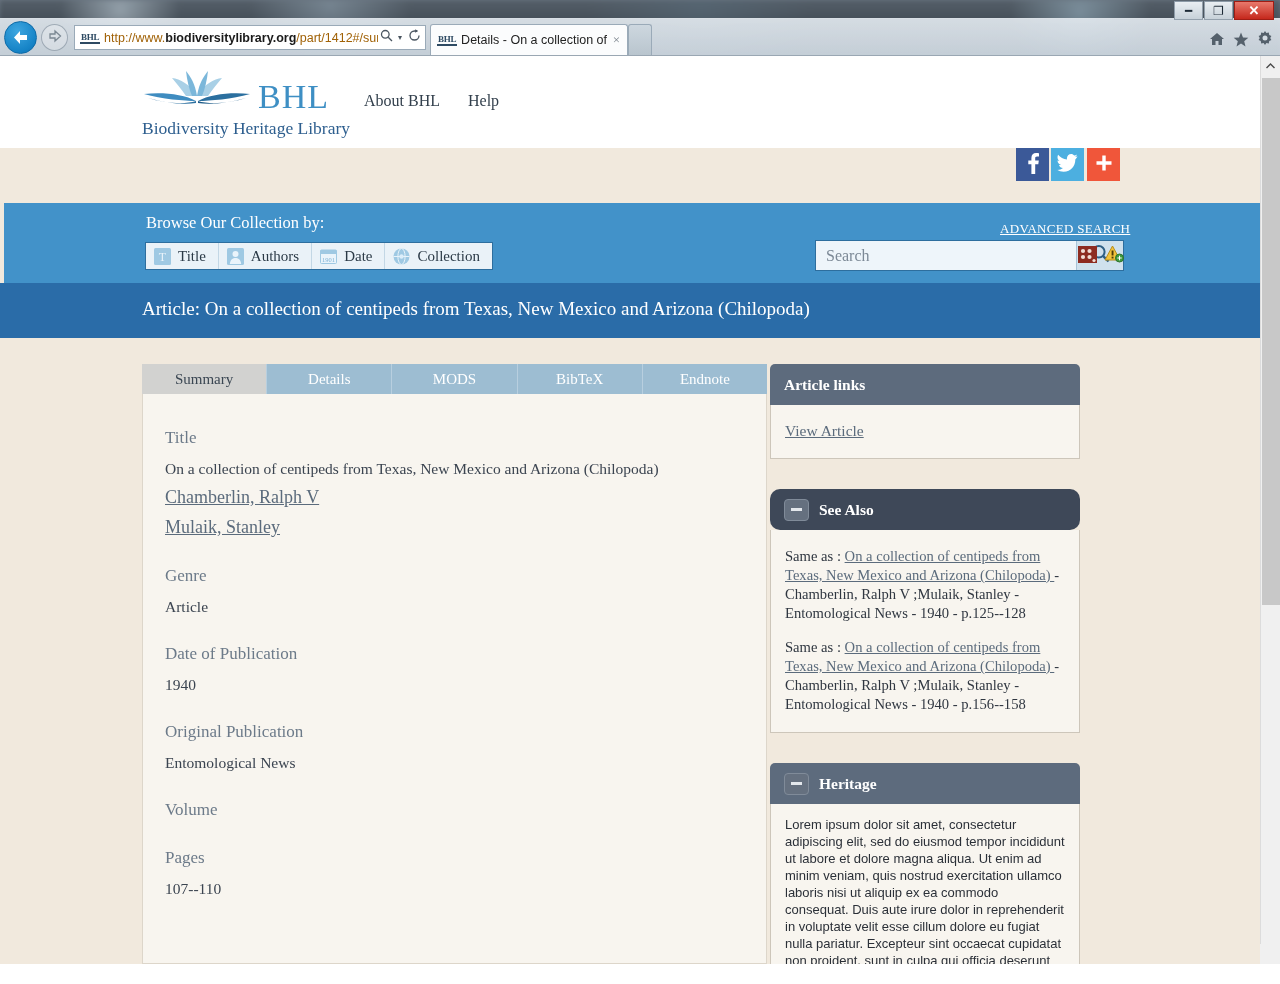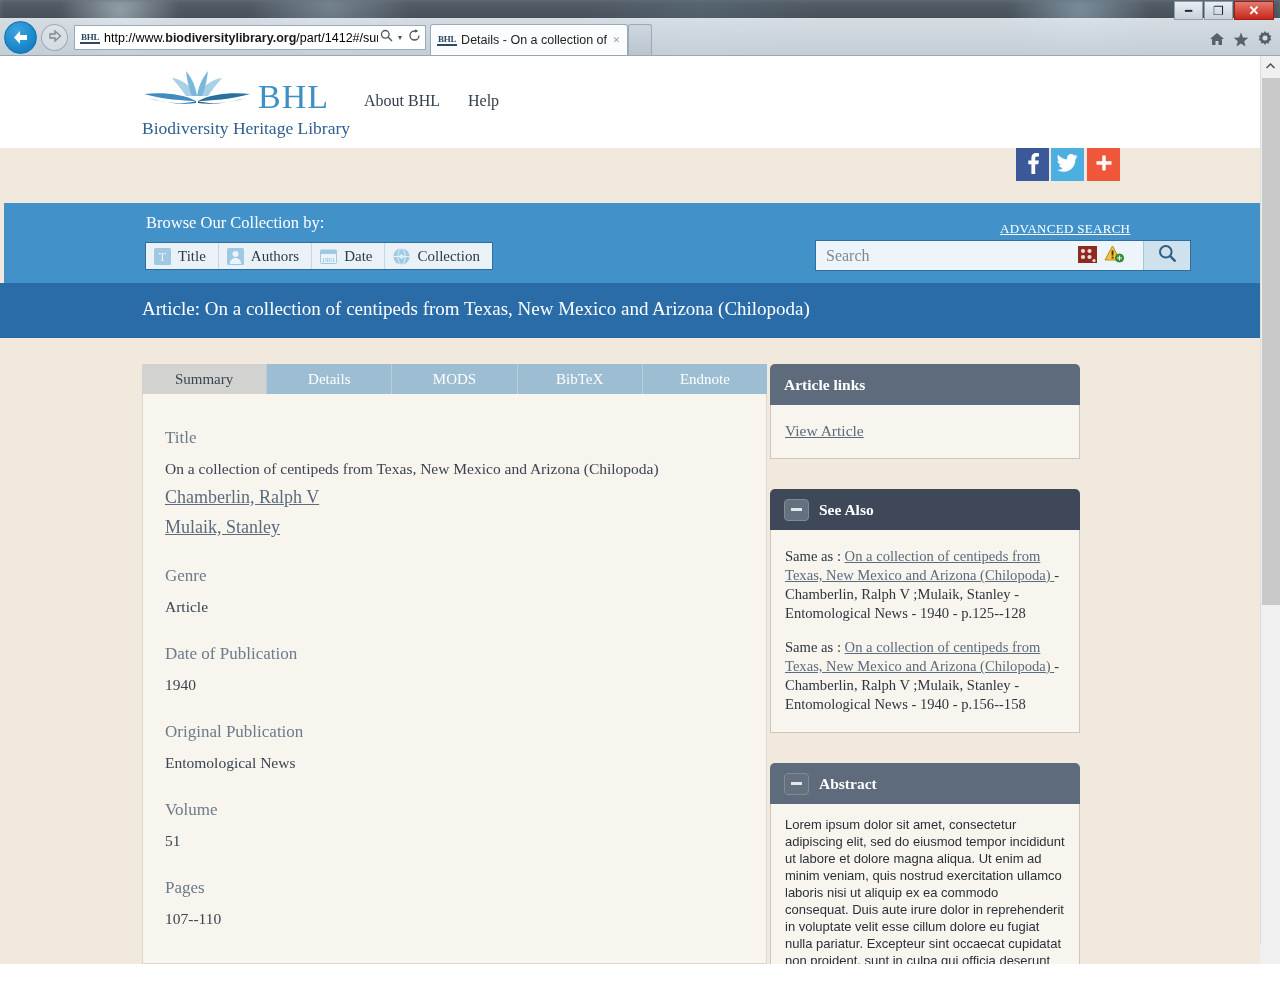--- a/index.html
+++ b/index.html
@@ -63,21 +63,21 @@
     font-family: "Liberation Serif", serif;
     font-size: 9px; font-weight: bold; color: #2e4a63;
     border-bottom: 2px solid #2e4a63;
     line-height: 10px; padding: 0 1px; margin: 0 4px 0 2px;
     letter-spacing: -.3px;
   }
   #url-text {
     flex: 1; font-family: "Liberation Sans", sans-serif;
     font-size: 12.5px; color: #333; white-space: nowrap; overflow: hidden;
   }
-  #url-text .dim { color: #000000; }
+  #url-text .dim { color: #a16207; }
   #url-text .strong { color: #1a1a1a; font-weight: bold; }
   .addr-icon { width: 16px; text-align: center; color: #4a5560; font-size: 13px; cursor: pointer; }
   .addr-caret { width: 12px; text-align: center; color: #4a5560; font-size: 8px; cursor: pointer; }
 
   #browser-tab {
     position: absolute; left: 430px; top: 24px; width: 198px; height: 31px;
     background: #fbfcfd; border: 1px solid #9aaab8; border-bottom: none;
     border-radius: 3px 3px 0 0;
     display: flex; align-items: center; padding: 0 4px;
     cursor: pointer;
@@ -178,21 +178,21 @@
     font-family: "Liberation Serif", serif; font-size: 15px; color: #2b3a47;
   }
   .bicon { width: 19px; height: 19px; position: relative; }
 
   #adv-search {
     position: absolute; left: 996px; top: 18px;
     font-family: "Liberation Serif", serif; font-size: 13px; color: #ffffff;
     text-decoration: underline; letter-spacing: .3px; cursor: pointer;
   }
   #search-wrap {
-    position: absolute; left: 811px; top: 37px; width: 376px; height: 31px;
+    position: absolute; left: 811px; top: 37px; width: 309px; height: 31px;
     background: #eef5fa; border: 1px solid #2d6e9e; display: flex;
   }
   #search-input {
     flex: 1; border: none; background: transparent; outline: none;
     font-family: "Liberation Serif", serif; font-size: 16px; color: #4a5864;
     padding-left: 10px;
   }
   #search-input::placeholder { color: #7c8996; opacity: 1; }
   #search-go {
     width: 47px; background: #cfe1ed; border-left: 1px solid #a8c4d8;
@@ -256,21 +256,21 @@
   
   #sidebar { position: absolute; left: 770px; top: 26px; width: 310px; }
   .panel { margin-bottom: 30px; }
   .panel-head {
     height: 41px; display: flex; align-items: center; padding-left: 14px;
     border-radius: 5px 5px 0 0;
     font-family: "Liberation Serif", serif; font-size: 15.5px; font-weight: bold;
     color: #ffffff;
   }
   .panel-head.light { background: #5d6b7d; }
-  .panel-head.dark { background: #3e4858; }
+  .panel-head.dark { background: #3e4858; border-radius: 10px; }
   .collapse-btn {
     width: 25px; height: 22px; border-radius: 4px;
     background: #65707f; border: 1px solid #808b99;
     display: flex; align-items: center; justify-content: center;
     margin-right: 10px; cursor: pointer;
   }
   .collapse-bar { width: 11px; height: 3px; background: #e3e7ec; }
   .panel-body {
     background: #f8f5ef; border: 1px solid #cdc6ba; border-top: none;
     padding: 17px 14px 18px 14px;
@@ -552,21 +552,20 @@
       <div class="field-label">Genre</div>
       <div class="field-value">Article</div>
 
       <div class="field-label">Date of Publication</div>
       <div class="field-value">1940</div>
 
       <div class="field-label">Original Publication</div>
       <div class="field-value">Entomological News</div>
 
       <div class="field-label">Volume</div>
-      <div class="field-value">51</div>
 
       <div class="field-label">Pages</div>
       <div class="field-value">107--110</div>
     </div>
 
     <div id="sidebar">
 
       <div class="panel">
         <div class="panel-head light">Article links</div>
         <div class="panel-body">
@@ -585,21 +584,21 @@
           <div class="seealso-entry"><span>Same as : </span><a>On a collection of centipeds from Texas, New Mexico and Arizona (Chilopoda) </a><span>- Chamberlin, Ralph V ;Mulaik, Stanley - Entomological News - 1940 - p.125--128</span></div>
           <div class="seealso-entry"><span>Same as : </span><a>On a collection of centipeds from Texas, New Mexico and Arizona (Chilopoda) </a><span>- Chamberlin, Ralph V ;Mulaik, Stanley - Entomological News - 1940 - p.156--158</span></div>
         </div>
       </div>
 
       <div class="panel">
         <div class="panel-head light">
           <span class="collapse-btn">
             <span class="collapse-bar"></span>
           </span>
-          <span>Abstract</span>
+          <span>Heritage</span>
         </div>
         <div class="panel-body" style="padding:0 2px 0 2px;">
           <div id="abstract-body">Lorem ipsum dolor sit amet, consectetur adipiscing elit, sed do eiusmod tempor incididunt ut labore et dolore magna aliqua. Ut enim ad minim veniam, quis nostrud exercitation ullamco laboris nisi ut aliquip ex ea commodo consequat. Duis aute irure dolor in reprehenderit in voluptate velit esse cillum dolore eu fugiat nulla pariatur. Excepteur sint occaecat cupidatat non proident, sunt in culpa qui officia deserunt mollit anim id est laborum.  Sed ut perspiciatis unde omnis iste natus error sit voluptatem accusantium doloremque laudantium, totam rem aperiam, eaque ipsa quae ab illo inventore veritatis et quasi architecto beatae vitae dicta sunt explicabo. Nemo enim ipsam voluptatem quia</div>
         </div>
       </div>
 
     </div>
   </div>
 </div>
 

